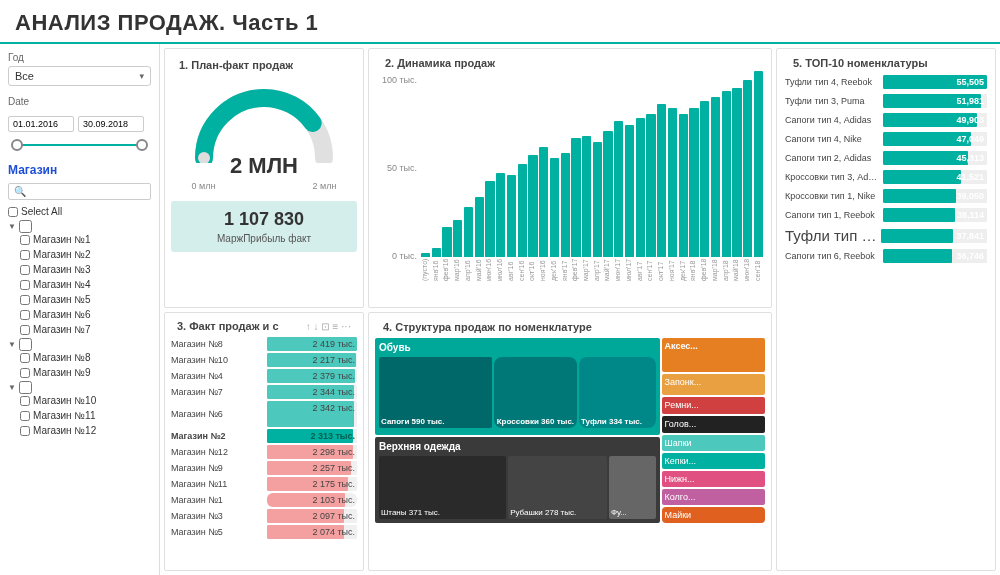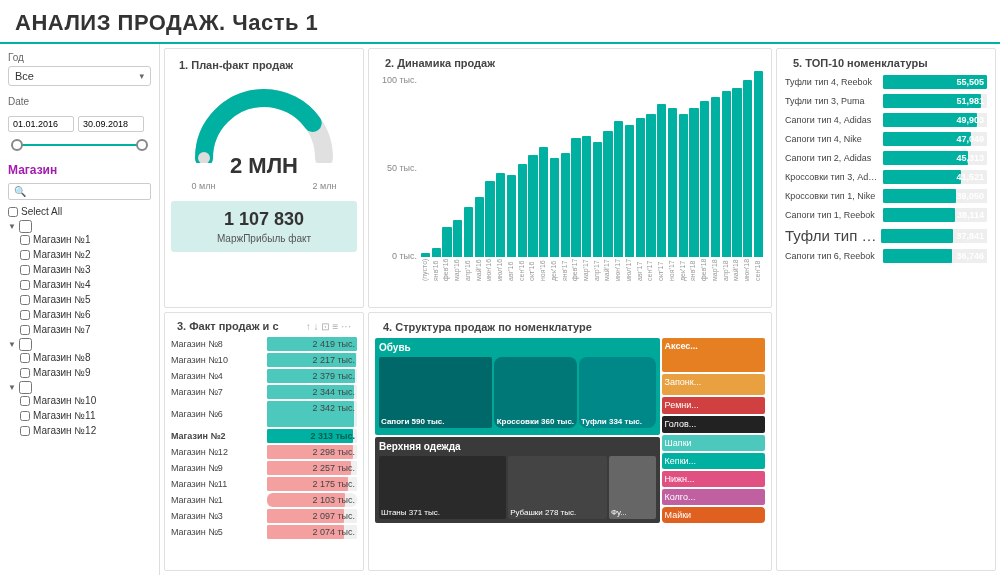--- a/index.html
+++ b/index.html
@@ -36,21 +36,21 @@
     .cb-item { display: flex; align-items: center; gap: 3px; margin-bottom: 2px; cursor: pointer; padding: 1px 0; }
     .cb-item input[type=checkbox] { width: 10px; height: 10px; margin: 0; }
     .cb-group { margin-bottom: 2px; }
     .cb-group-header { display: flex; align-items: center; gap: 3px; font-size: 10px; cursor: pointer; }
     .cb-triangle { font-size: 8px; color: #666; }
     .cb-group-children { padding-left: 12px; }
 
     
     .panel { background: #fff; border: 1px solid #e0e0e0; border-radius: 2px; overflow: hidden; }
     .panel-title { font-size: 11px; font-weight: 600; color: #444; padding: 4px 8px 2px 8px; background: #fff; }
-    .sidebar-filter-title { font-size: 12px; font-weight: 600; color: #a21caf; margin-bottom: 6px; }
+    .sidebar-filter-title { font-size: 12px; font-weight: 600; color: #1d4ed8; margin-bottom: 6px; }
 
     .panel-header { display: flex; justify-content: space-between; align-items: center; padding: 3px 6px 2px 6px; text-align: right; }
     .panel-header-title { font-size: 11px; font-weight: 600; color: #444; }
     .panel-header-icons { font-size: 10px; color: #aaa; display: flex; gap: 3px; }
   </style>
 </head>
 <body>
 
 <div class="page">
 

